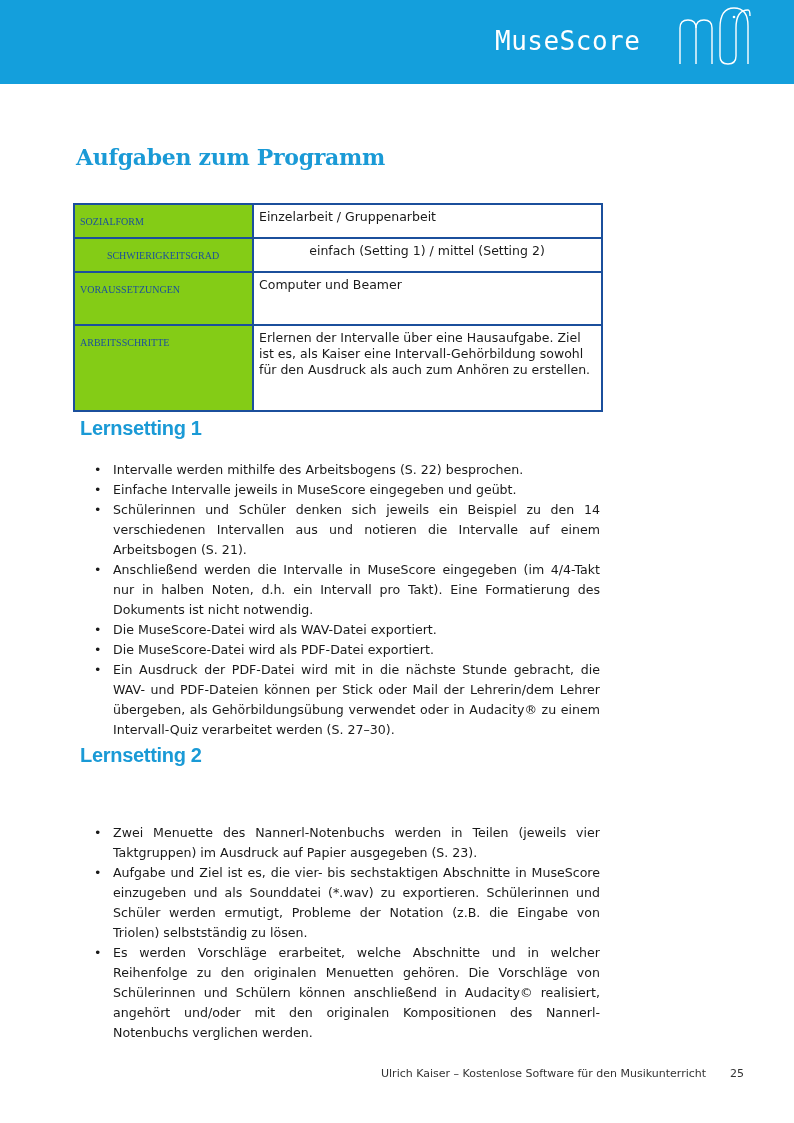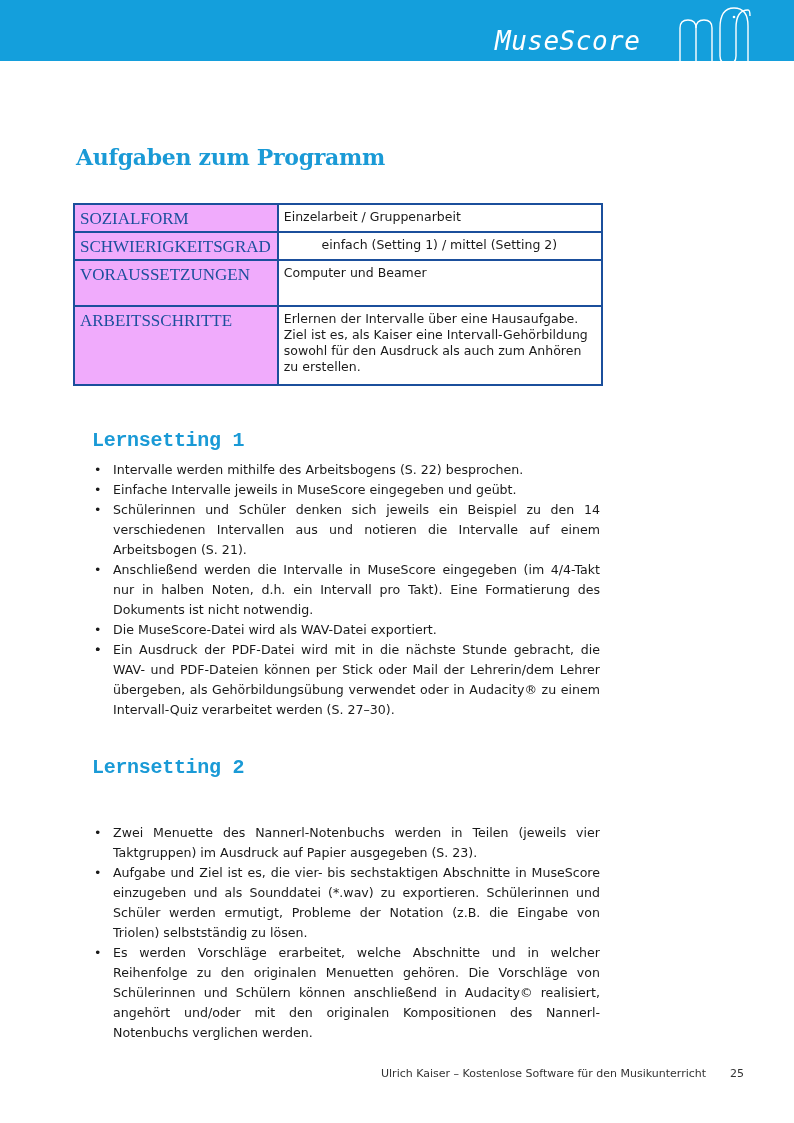--- a/index.html
+++ b/index.html
@@ -12,23 +12,22 @@
       height: 1123px;
       position: relative;
       overflow: hidden;
       font-family: "DejaVu Sans", sans-serif;
       color: #1a1a1a;
     }
     .header-bar {
       position: absolute;
       left: 0; top: 0;
       width: 794px;
-      height: 61px;
+      height: 84px;
       background: #149fdc;
-      font-style: italic;
     }
     .brand-name {
       position: absolute;
       left: 495px;
       top: 26px;
       font-family: "DejaVu Sans Mono", monospace;
       font-size: 26px;
       color: #ffffff;
       letter-spacing: 0.5px;
     }
@@ -58,45 +57,45 @@
       border-collapse: collapse;
       border: 2px solid #1b4f9c;
     }
     .info-table td {
       border: 2px solid #1b4f9c;
       vertical-align: top;
       padding: 4px 6px 2px 5px;
     }
     .info-table td.key {
       width: 166px;
-      background: #f0abfc;
+      background: #84cc16;
       font-family: "Liberation Serif", serif;
-      font-size: 17px;
+      font-size: 10px;
       color: #1b4f9c;
-      padding-top: 4px;
+      padding-top: 11px;
     }
     .info-table td.val {
       font-family: "DejaVu Sans", sans-serif;
       font-size: 12.5px;
       color: #1a1a1a;
       line-height: 16px;
       margin-left: 31px;
     }
     .row-1 td { height: 19px; }
     .row-2 td { height: 19px; text-align: center; }
     .row-3 td { height: 38px; }
     .row-4 td { height: 71px; }
     .section-heading {
       position: absolute;
       left: 76px;
-      font-family: Liberation Mono, monospace;
+      font-family: Liberation Sans, sans-serif;
       font-weight: bold;
       font-size: 20px;
       color: #1a9ad6;
-      margin: 16px;
+      margin: 4px;
       letter-spacing: -0.3px;
     }
     .h-setting1 { top: 413px; }
     .h-setting2 { top: 740px; }
     ul.bullets {
       position: absolute;
       left: 94px;
       width: 506px;
       margin: 0;
       padding: 0;
@@ -172,21 +171,21 @@
 </tbody>
   </table>
 
 <h2 class="section-heading h-setting1">Lernsetting 1</h2>
 <ul class="bullets list-setting1">
   <li><span class="bullet-dot">•</span><span>Intervalle werden mithilfe des Arbeitsbogens (S. 22) besprochen.</span></li>
   <li><span class="bullet-dot">•</span><span>Einfache Intervalle jeweils in MuseScore eingegeben und geübt.</span></li>
   <li><span class="bullet-dot">•</span><span>Schülerinnen und Schüler denken sich jeweils ein Beispiel zu den 14 verschiedenen Intervallen aus und notieren die Intervalle auf einem Arbeitsbogen (S. 21).</span></li>
   <li><span class="bullet-dot">•</span><span>Anschließend werden die Intervalle in MuseScore eingegeben (im 4/4-Takt nur in halben Noten, d.h. ein Intervall pro Takt). Eine Formatierung des Dokuments ist nicht notwendig.</span></li>
   <li><span class="bullet-dot">•</span><span>Die MuseScore-Datei wird als WAV-Datei exportiert.</span></li>
-  <li><span class="bullet-dot">•</span></li>
+  <li><span class="bullet-dot">•</span><span>Die MuseScore-Datei wird als PDF-Datei exportiert.</span></li>
   <li><span class="bullet-dot">•</span><span>Ein Ausdruck der PDF-Datei wird mit in die nächste Stunde gebracht, die WAV- und PDF-Dateien können per Stick oder Mail der Lehrerin/dem Lehrer übergeben, als Gehörbildungsübung verwendet oder in Audacity® zu einem Intervall-Quiz verarbeitet werden (S. 27–30).</span></li>
 </ul>
 
 <h2 class="section-heading h-setting2">Lernsetting 2</h2>
 <ul class="bullets list-setting2">
   <li><span class="bullet-dot">•</span><span>Zwei Menuette des Nannerl-Notenbuchs werden in Teilen (jeweils vier Taktgruppen) im Ausdruck auf Papier ausgegeben (S. 23).</span></li>
   <li><span class="bullet-dot">•</span><span>Aufgabe und Ziel ist es, die vier- bis sechstaktigen Abschnitte in MuseScore einzugeben und als Sounddatei (*.wav) zu exportieren. Schülerinnen und Schüler werden ermutigt, Probleme der Notation (z.B. die Eingabe von Triolen) selbstständig zu lösen.</span></li>
   <li><span class="bullet-dot">•</span><span>Es werden Vorschläge erarbeitet, welche Abschnitte und in welcher Reihenfolge zu den originalen Menuetten gehören. Die Vorschläge von Schülerinnen und Schülern können anschließend in Audacity© realisiert, angehört und/oder mit den originalen Kompositionen des Nannerl-Notenbuchs verglichen werden.</span></li>
 </ul>
 

